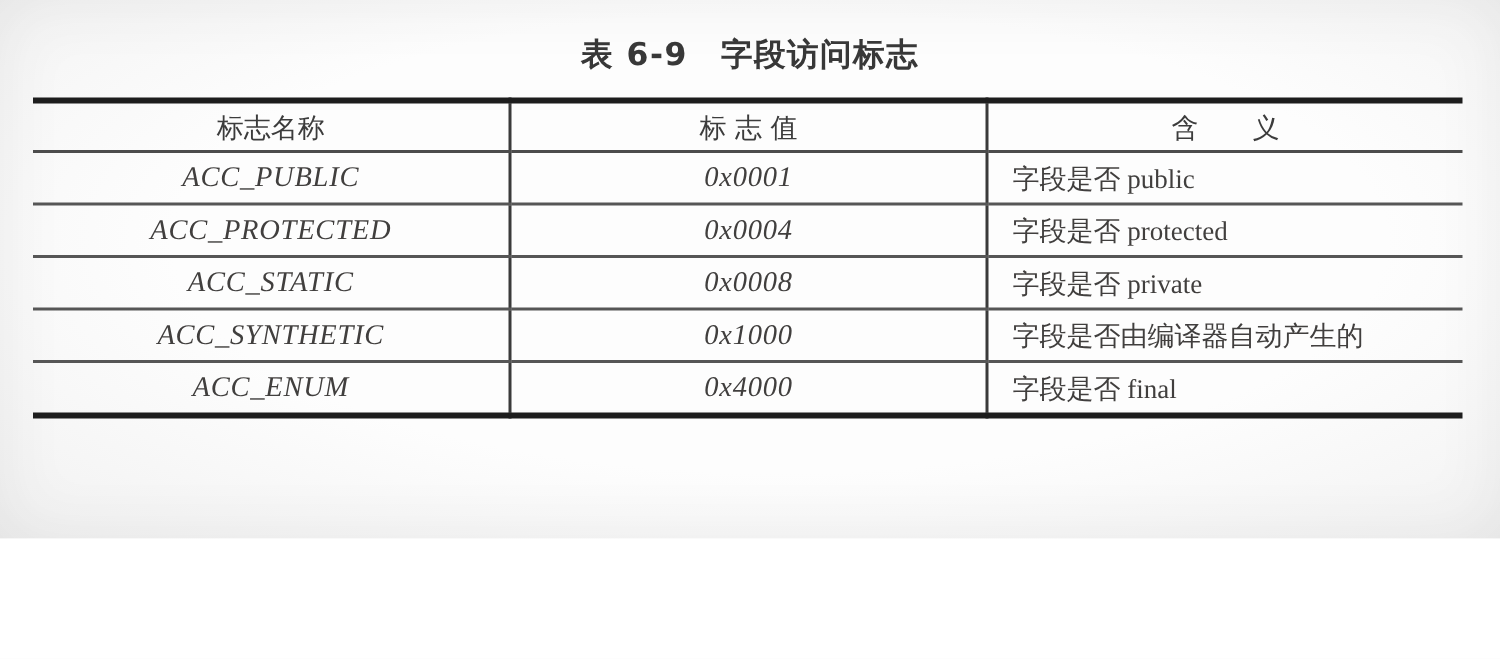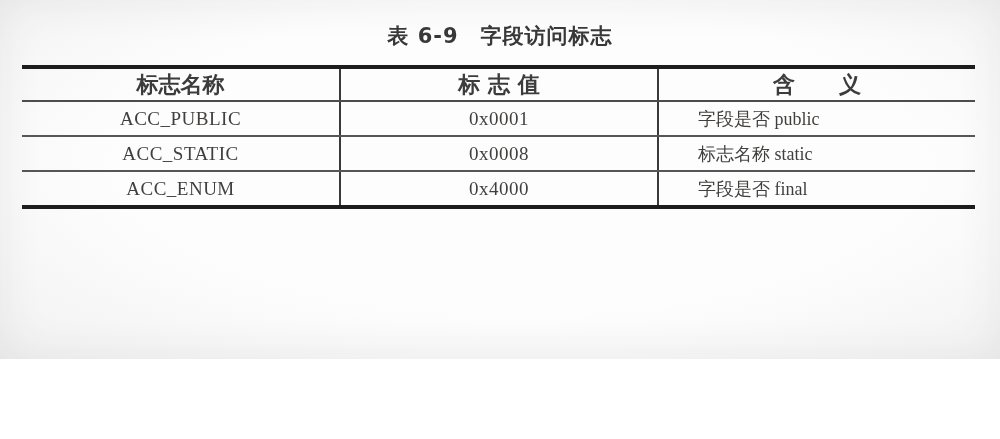--- a/index.html
+++ b/index.html
@@ -39,44 +39,44 @@
     table-layout: fixed;
     border-top: 4px solid #1d1d1d;
     border-bottom: 4px solid #1d1d1d;
   }
   col.c1 { width: 318px; }
   col.c2 { width: 318px; }
   col.c3 { width: 317px; }
   .flags th {
     height: 31px;
     font-family: "DejaVu Sans", "Liberation Sans", sans-serif;
-    font-weight: bold;
-    font-size: 22px;
+    font-weight: normal;
+    font-size: 18px;
     color: #3c3c3c;
     text-align: center;
     border-bottom: 2px solid #4c4c4c;
     padding: 0;
   }
   .flags td {
     height: 33px;
     font-size: 19px;
     color: #413f3e;
     border-bottom: 2px solid #565656;
     padding: 0;
     white-space: nowrap;
     overflow: hidden;
   }
   .flags th:nth-child(1), .flags th:nth-child(2),
   .flags td:nth-child(1), .flags td:nth-child(2) {
     border-right: 2px solid #3a3a3a;
   }
-  td.c-name, td.c-value { text-align: center; letter-spacing: 0.5px; }
+  td.c-name, td.c-value { text-align: center; letter-spacing: 0.5px; font-style: italic; }
   td.c-meaning {
     text-align: left;
-    padding-left: 39px;
+    padding-left: 16px;
     font-size: 18px;
   }
 </style>
 </head>
 <body>
 
 <div class="page">
 
   <div class="caption">表 6-9　字段访问标志</div>
 
@@ -93,23 +93,33 @@
         <th>含　　义</th>
       </tr>
     </thead>
     <tbody>
       <tr>
         <td class="c-name">ACC_PUBLIC</td>
         <td class="c-value">0x0001</td>
         <td class="c-meaning">字段是否 public</td>
       </tr>
       <tr>
+        <td class="c-name">ACC_PROTECTED</td>
+        <td class="c-value">0x0004</td>
+        <td class="c-meaning">字段是否 protected</td>
+      </tr>
+      <tr>
         <td class="c-name">ACC_STATIC</td>
         <td class="c-value">0x0008</td>
-        <td class="c-meaning">标志名称 static</td>
+        <td class="c-meaning">字段是否 private</td>
+      </tr>
+      <tr>
+        <td class="c-name">ACC_SYNTHETIC</td>
+        <td class="c-value">0x1000</td>
+        <td class="c-meaning">字段是否由编译器自动产生的</td>
       </tr>
       <tr>
         <td class="c-name">ACC_ENUM</td>
         <td class="c-value">0x4000</td>
         <td class="c-meaning">字段是否 final</td>
       </tr>
     </tbody>
   </table>
 
 </div>

